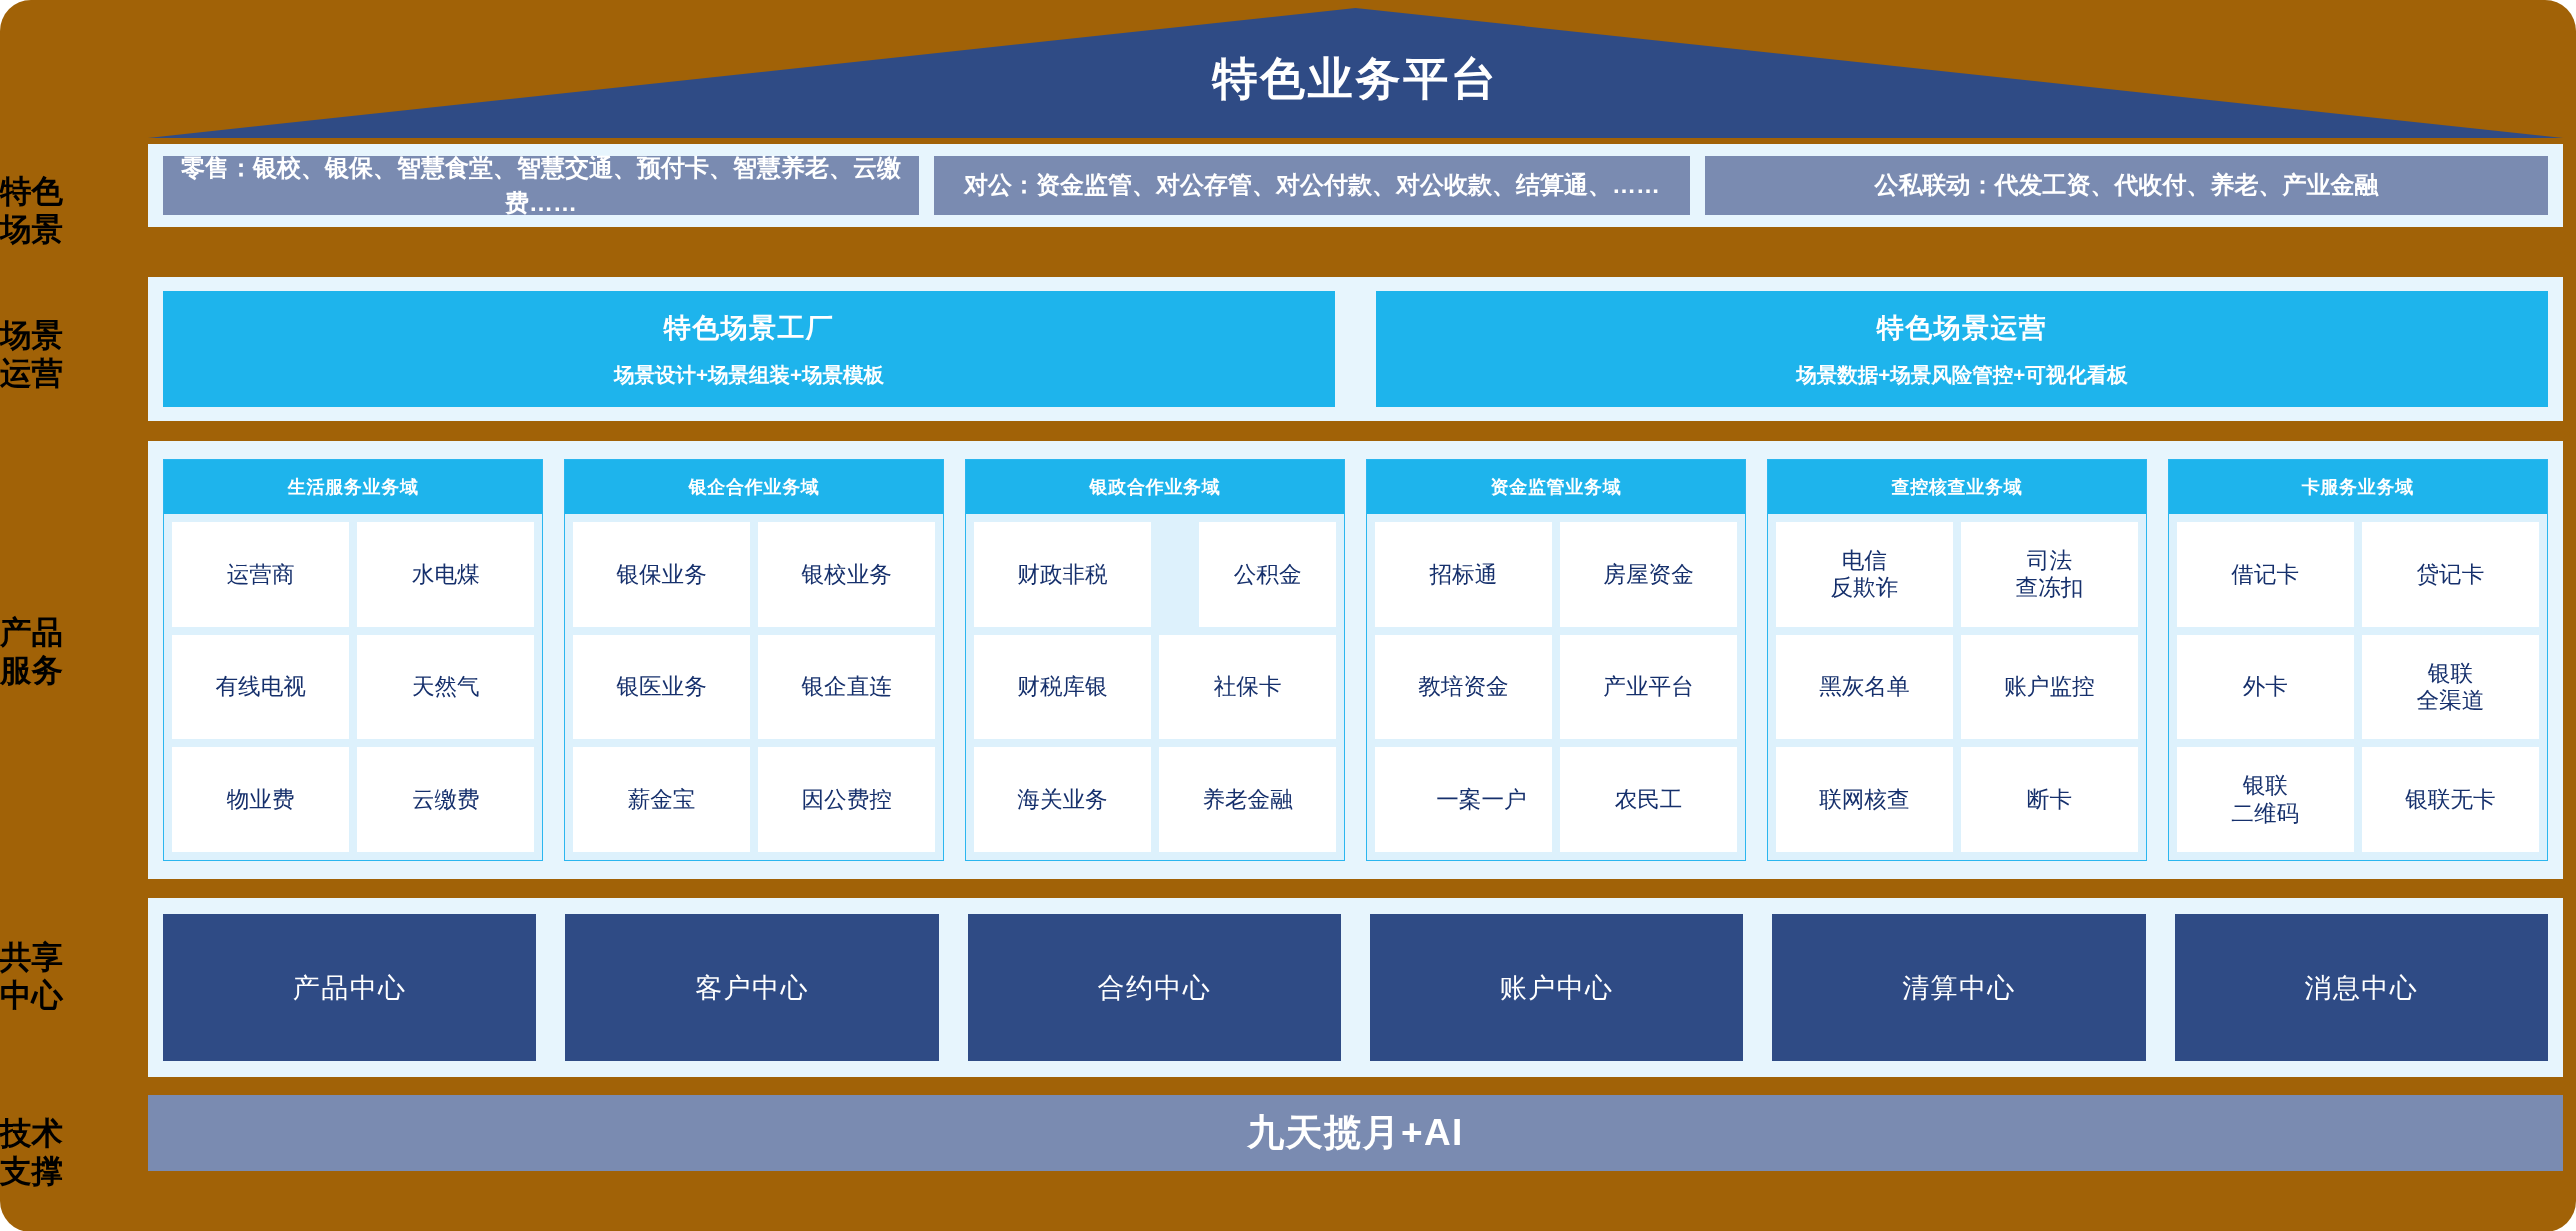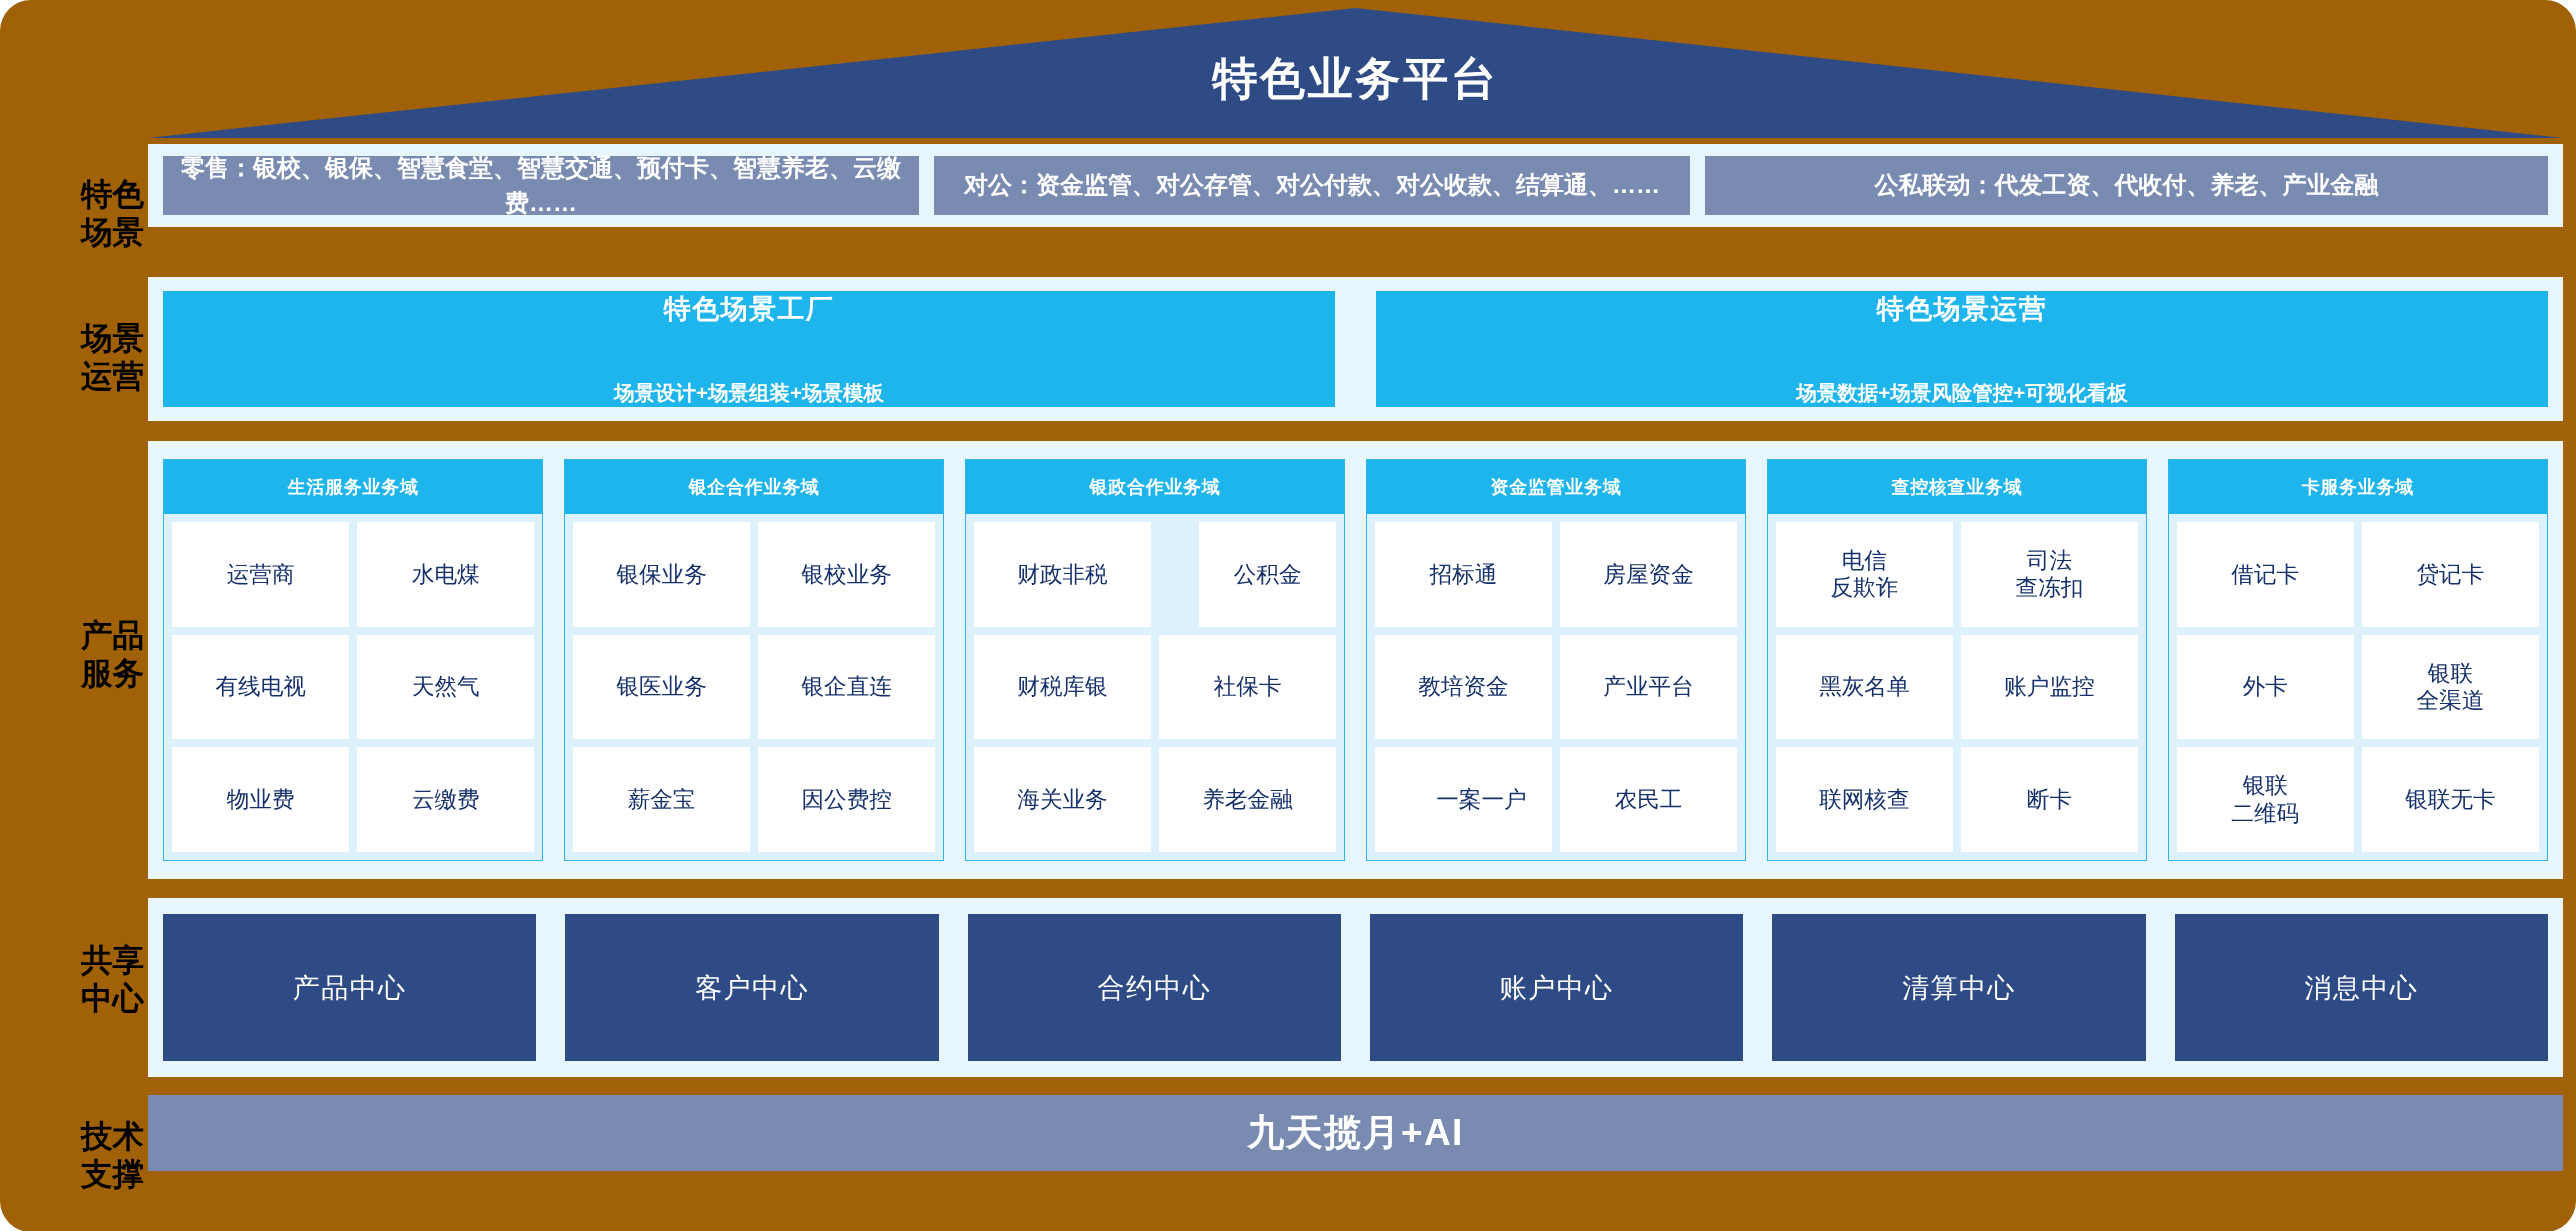--- a/index.html
+++ b/index.html
@@ -37,25 +37,26 @@
     font-size: 45px;
     font-weight: bold;
     letter-spacing: 2.7px;
   }
 
   
   .row-label {
     position: absolute;
     left: 0;
     width: 144px;
-    text-align: right;
+    text-align: left;
     color: #000000;
     font-size: 31.5px;
     font-weight: bold;
     line-height: 1.22;
+    font-family: Liberation Mono, monospace;
   }
 
   
   .band {
     position: absolute;
     left: 148px;
     width: 2415px;
     background: #e7f5fd;
   }
 
@@ -100,21 +101,21 @@
     gap: 41px;
   }
   .ops-box {
     flex: 1 1 0;
     background: #1eb4ec;
     height: 100%;
     color: #ffffff;
     display: flex;
     flex-direction: column;
     align-items: center;
-    justify-content: space-between;
+    justify-content: center;
     gap: 15px;
   }
   .ops-title { font-size: 27px; font-weight: bold; letter-spacing: 1.4px; }
   .ops-sub   { font-size: 20.5px; font-weight: bold; }
 
   
   #band-products { top: 441px; height: 438px; }
   .products-row {
     position: absolute;
     left: 0; top: 0;

